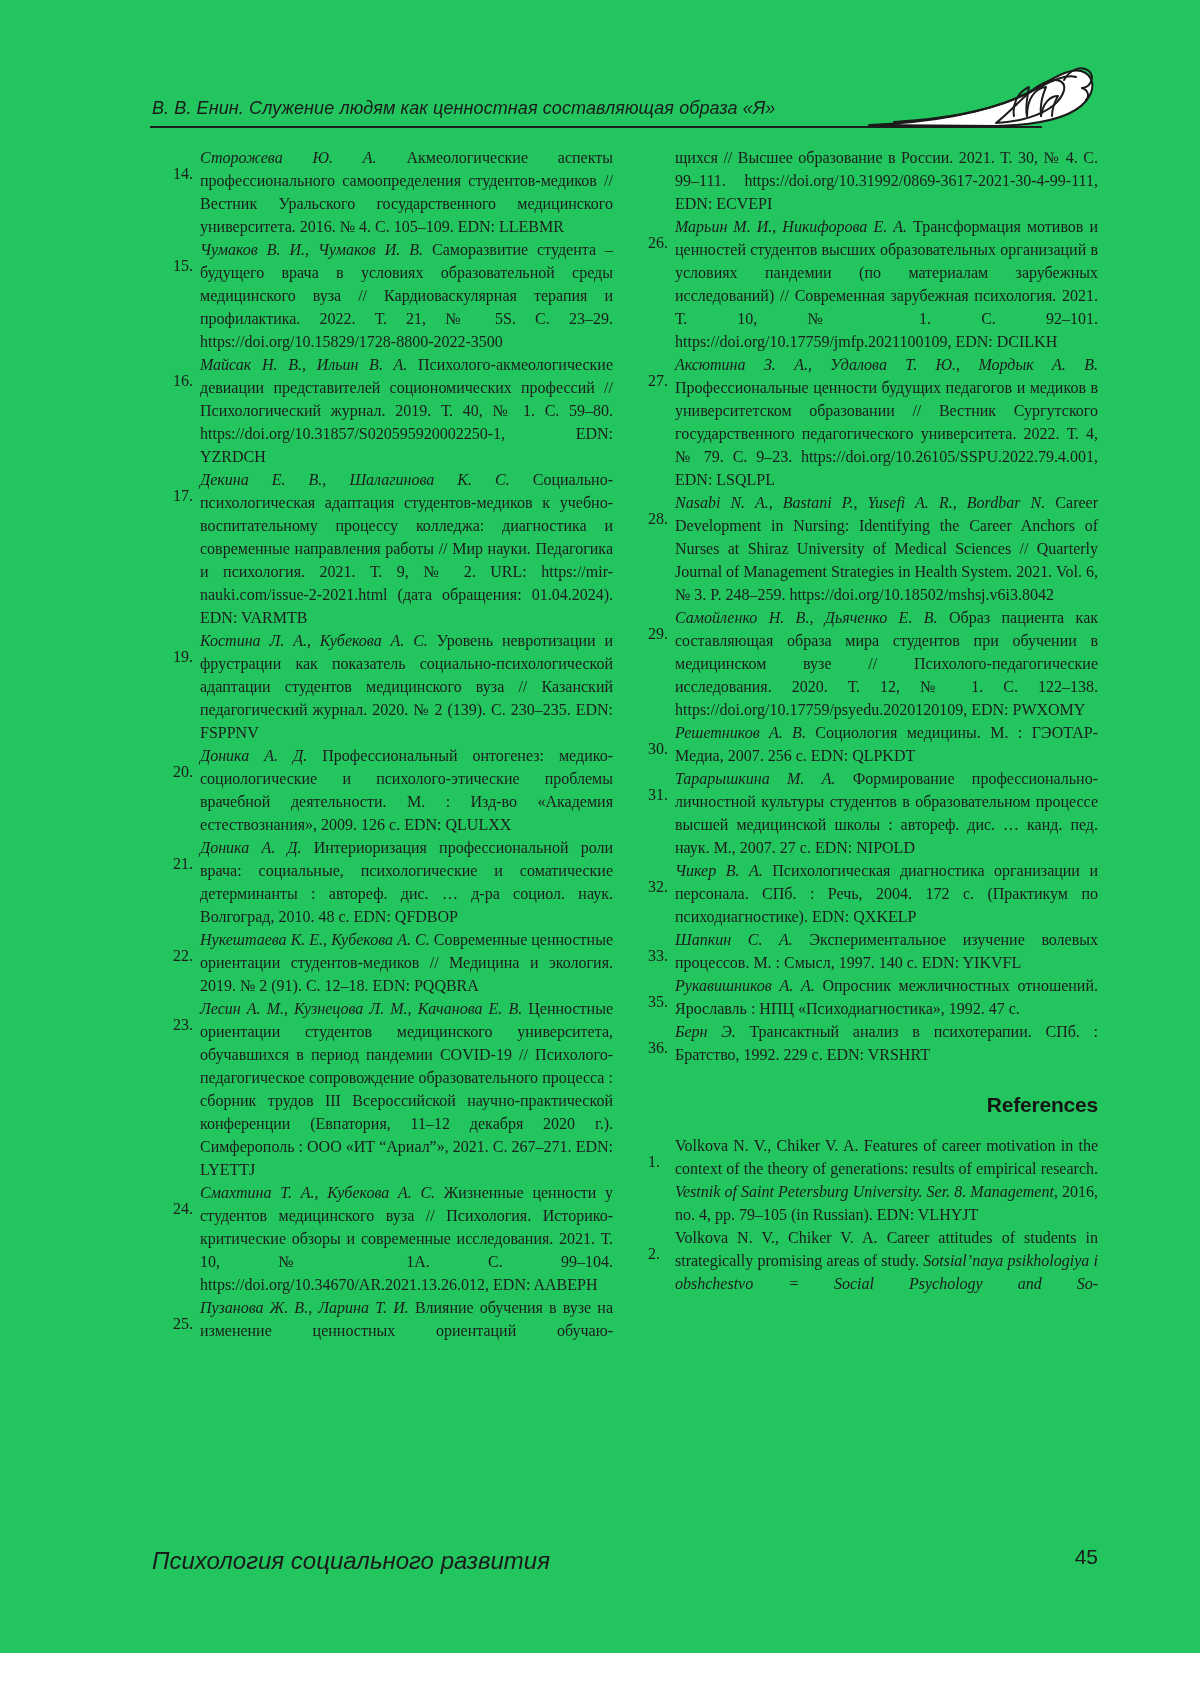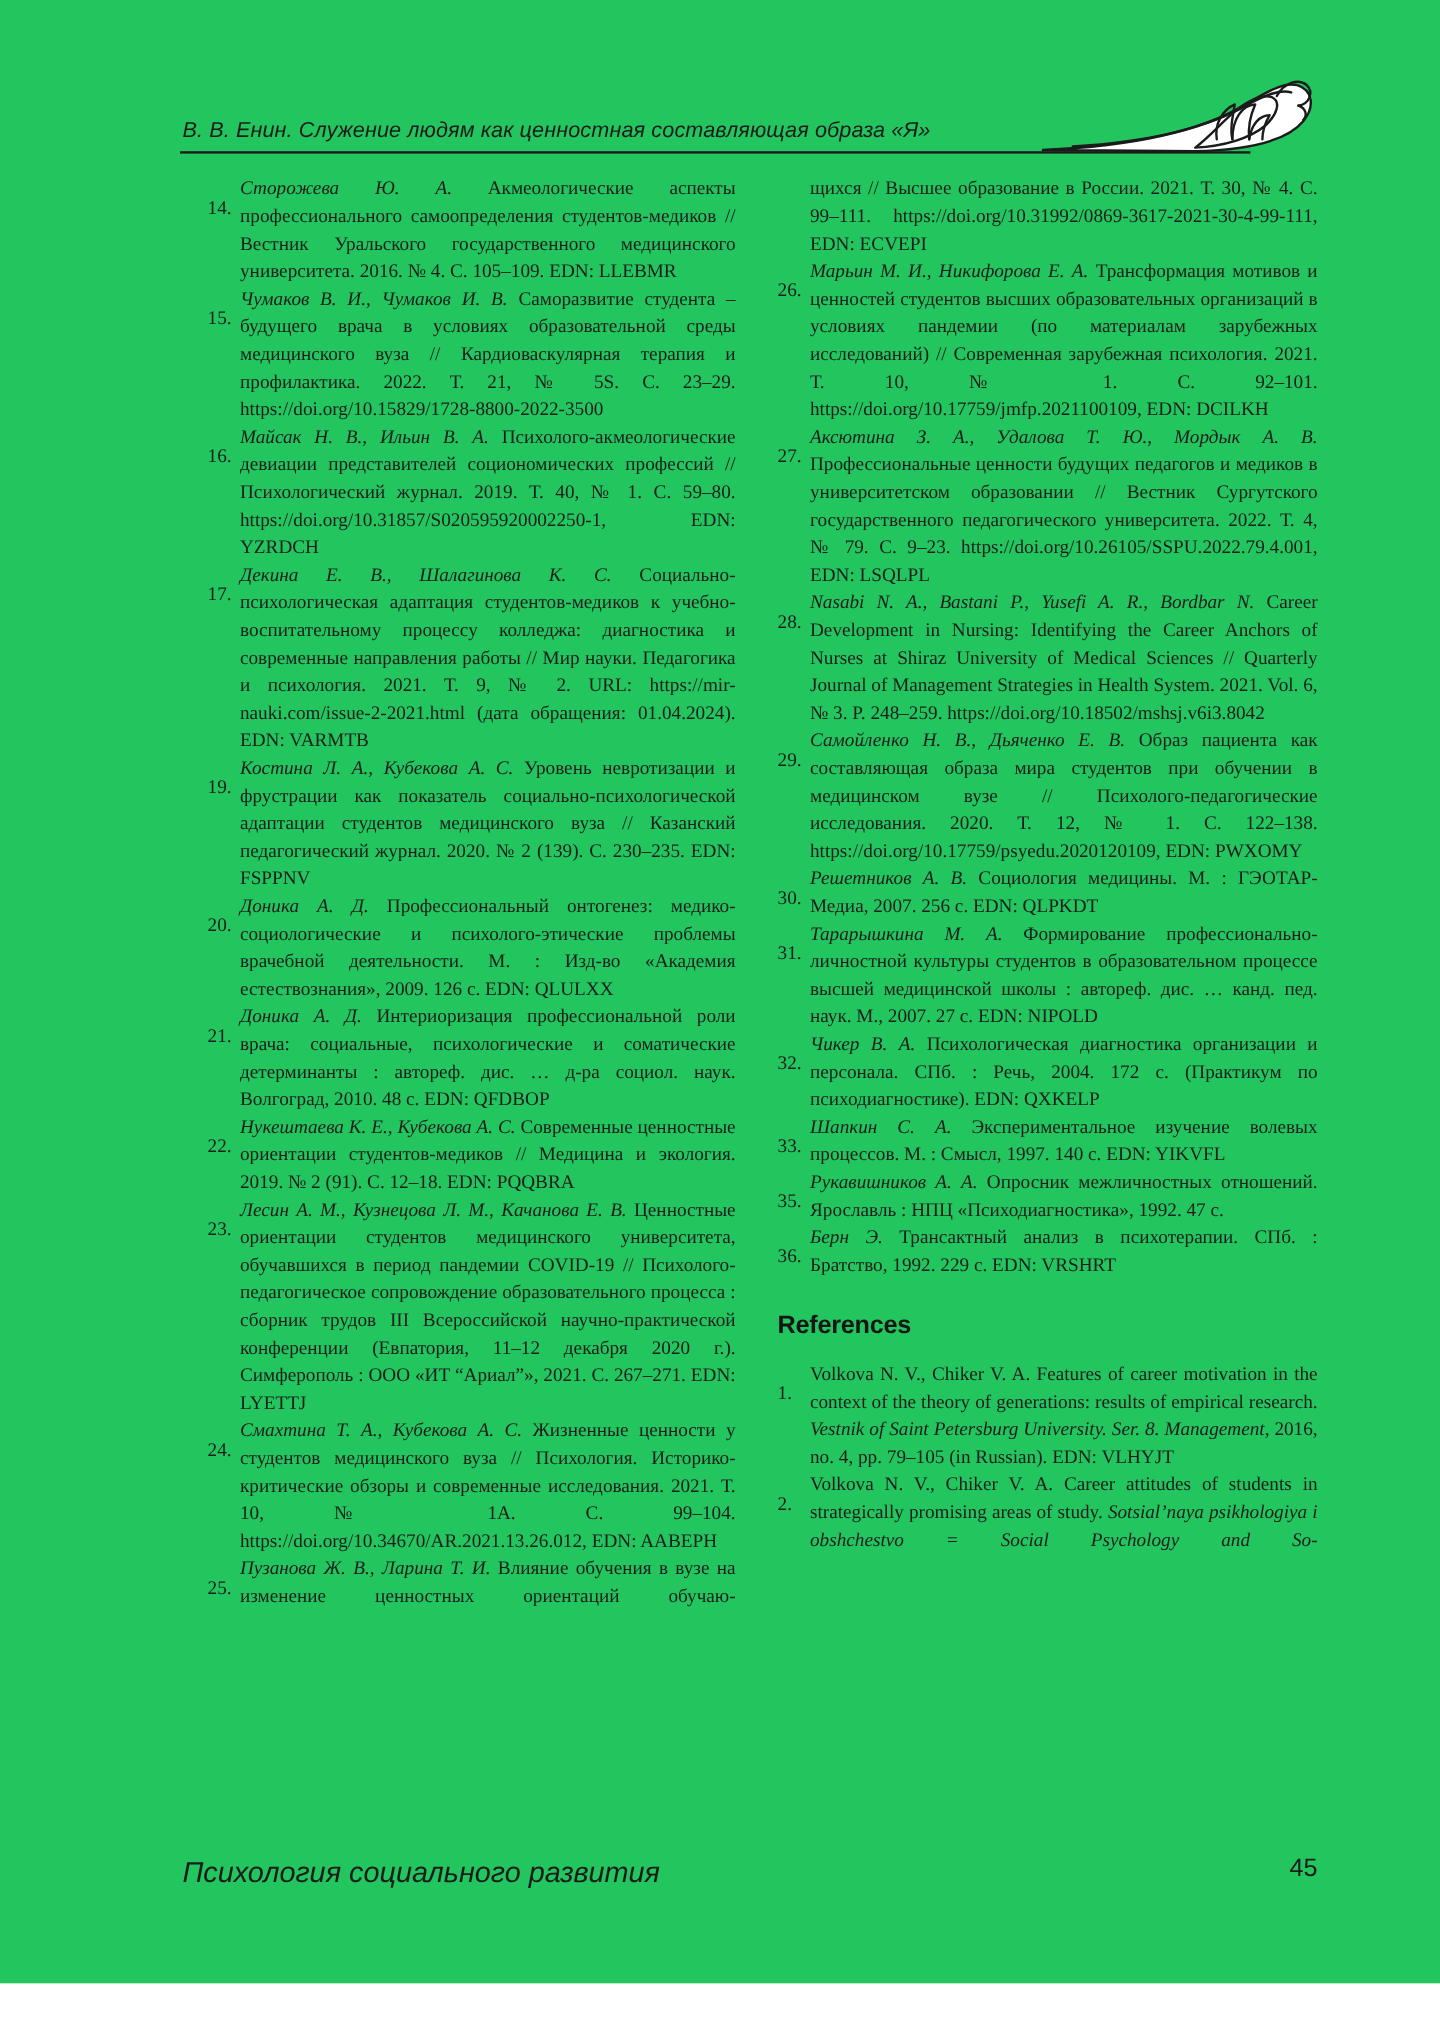--- a/index.html
+++ b/index.html
@@ -42,20 +42,21 @@
   .carryover{
     padding-left:27px;text-align:justify;
     hyphens:auto;-webkit-hyphens:auto;
   }
   .fill-last{text-align-last:justify;}
   .refs-heading{
     font-family:"Liberation Sans",sans-serif;
     font-weight:700;font-size:21px;line-height:24px;
     letter-spacing:-.2px;color:#151515;
     margin:27px 0 17px 0;
+    text-align:right;
   }
   
   .footer-section{
     position:absolute;left:152px;top:1547px;
     font-family:"Liberation Sans",sans-serif;
     font-style:italic;font-size:24px;color:#1b1b1b;white-space:nowrap;
   }
   .footer-page{
     position:absolute;left:1020px;top:1545px;width:78px;
     text-align:right;

